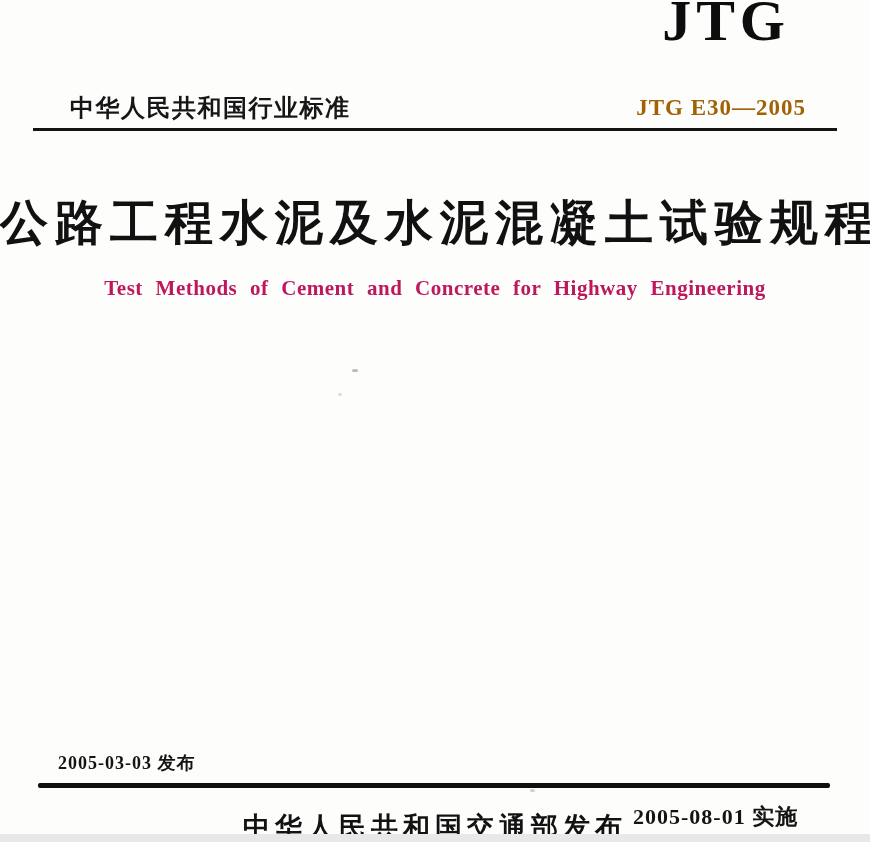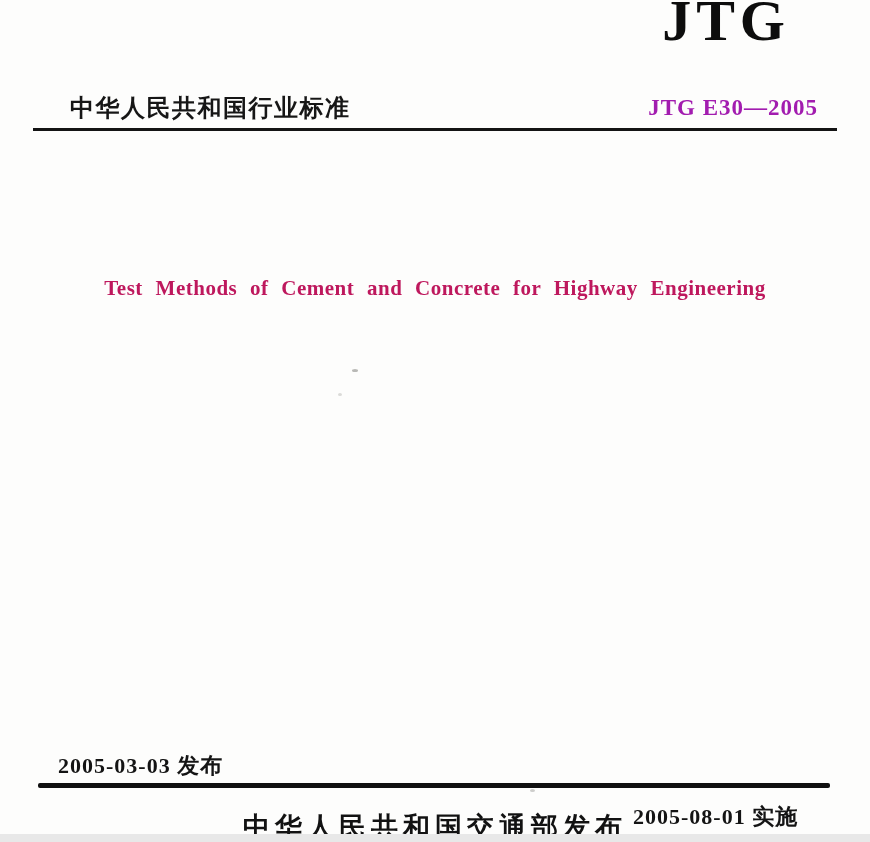--- a/index.html
+++ b/index.html
@@ -42,24 +42,24 @@
     top: 92px;
     left: 70px;
     font-size: 24px;
     letter-spacing: 1.5px;
     color: #161616;
     white-space: nowrap;
   }
   .std-number {
     position: absolute;
     top: 95px;
-    right: 52px;
+    right: 64px;
     font-size: 23px;
     letter-spacing: 1px;
-    color: #a21caf;
+    color: #a16207;
     white-space: nowrap;
   }
   .header-rule {
     position: absolute;
     top: 128px;
     left: 33px;
     width: 804px;
     height: 3px;
     background: #141414;
   }
@@ -83,21 +83,21 @@
     font-size: 21px;
     letter-spacing: 0.5px;
     word-spacing: 7px;
     color: #be185d;
     white-space: nowrap;
   }
   .date-left {
     position: absolute;
     top: 751px;
     left: 58px;
-    font-size: 22px;
+    font-size: 18px;
     letter-spacing: 1px;
     color: #141414;
     white-space: nowrap;
   }
   .date-right {
     position: absolute;
     top: 754px;
     left: 633px;
     font-size: 22px;
     letter-spacing: 1px;
@@ -140,20 +140,21 @@
 <div class="page">
 
   <div class="logo latin-serif">JTG</div>
 
   <div class="std-class cjk-bold">中华人民共和国行业标准</div>
 
   <div class="std-number latin-serif">JTG E30—2005</div>
 
   <div class="header-rule"></div>
 
+  <div class="title-zh cjk-bold">公路工程水泥及水泥混凝土试验规程</div>
 
   <div class="title-en latin-serif">Test Methods of Cement and Concrete for Highway Engineering</div>
 
   <div class="speck speck-1"></div>
   <div class="speck speck-2"></div>
   <div class="speck speck-3"></div>
 
   <div class="date-left latin-serif">2005-03-03 发布</div>
 
   <div class="date-right latin-serif">2005-08-01 实施</div>

